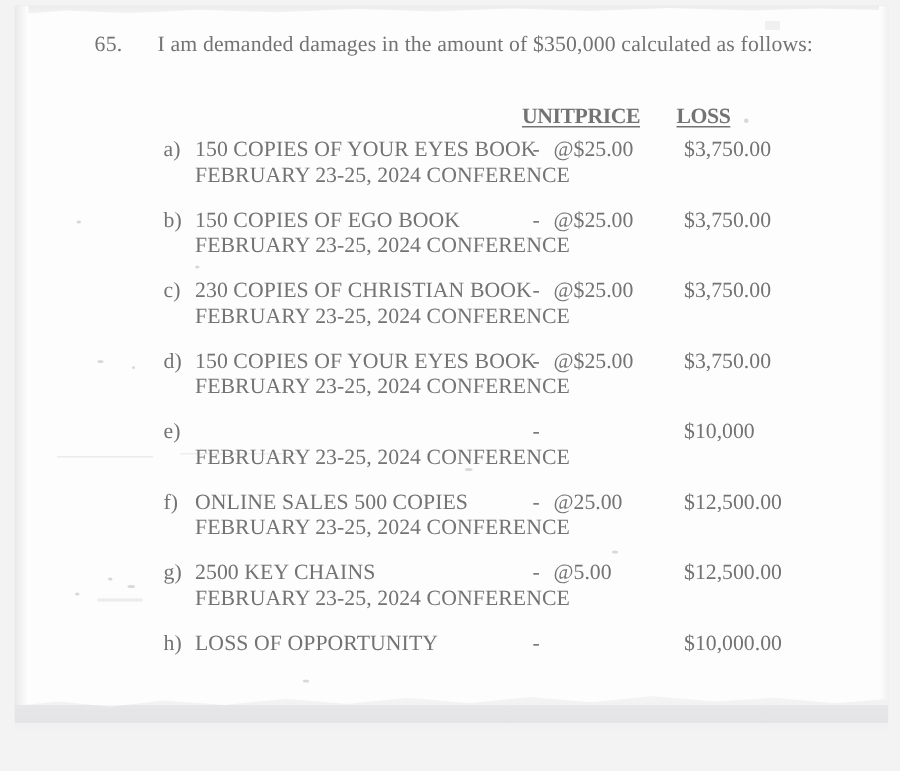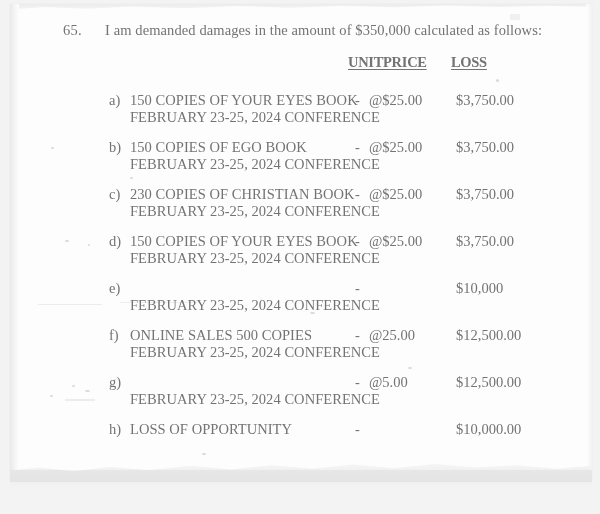--- a/index.html
+++ b/index.html
@@ -123,21 +123,21 @@
 
   .col-headers {
     position: absolute;
     top: 50px;
     left: 0;
     width: 100%;
     height: 22px;
   }
   .col-head {
     position: absolute;
-    top: 0;
+    top: 16px;
     font-size: 14.5px;
     font-weight: bold;
     text-decoration: underline;
     text-underline-offset: 2px;
     letter-spacing: -0.3px;
     white-space: nowrap;
   }
   .col-head.unitprice { left: 338px; }
   .col-head.loss      { left: 441px; }
 
@@ -277,20 +277,21 @@
         <div class="item-row" style="top: 323px;">
           <span class="item-marker">f)</span>
           <span class="item-desc">ONLINE SALES 500 COPIES</span>
           <span class="item-dash" style="left: 345px;">-</span>
           <span class="item-unit">@25.00</span>
           <span class="item-loss">$12,500.00</span>
           <span class="item-sub">FEBRUARY 23-25, 2024 CONFERENCE</span>
         </div>
         <div class="item-row" style="top: 370px;">
           <span class="item-marker">g)</span>
+          <span class="item-desc">2500 KEY CHAINS</span>
           <span class="item-dash" style="left: 345px;">-</span>
           <span class="item-unit">@5.00</span>
           <span class="item-loss">$12,500.00</span>
           <span class="item-sub">FEBRUARY 23-25, 2024 CONFERENCE</span>
         </div>
         <div class="item-row" style="top: 417px;">
           <span class="item-marker">h)</span>
           <span class="item-desc">LOSS OF OPPORTUNITY</span>
           <span class="item-dash" style="left: 345px;">-</span>
           <span class="item-loss">$10,000.00</span>

